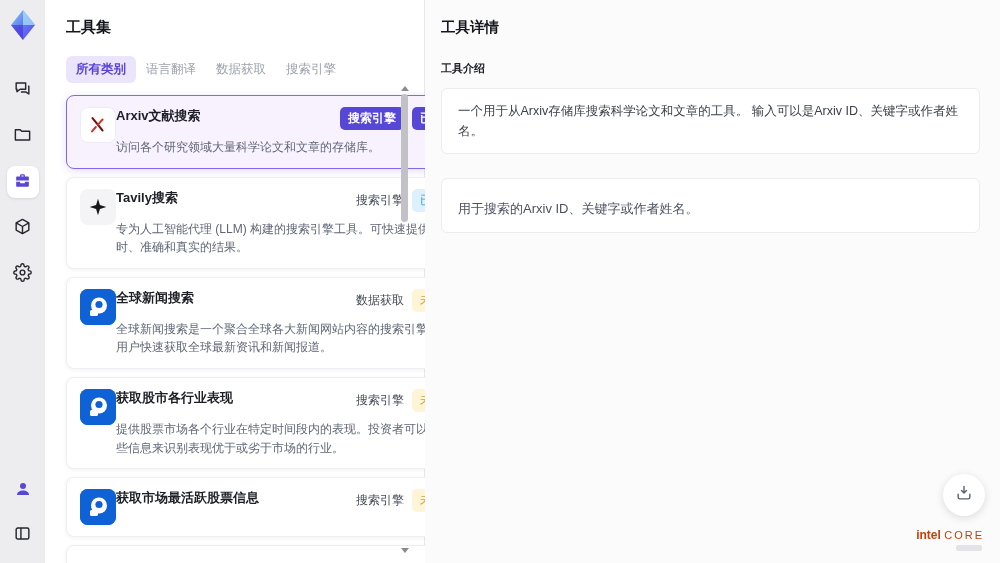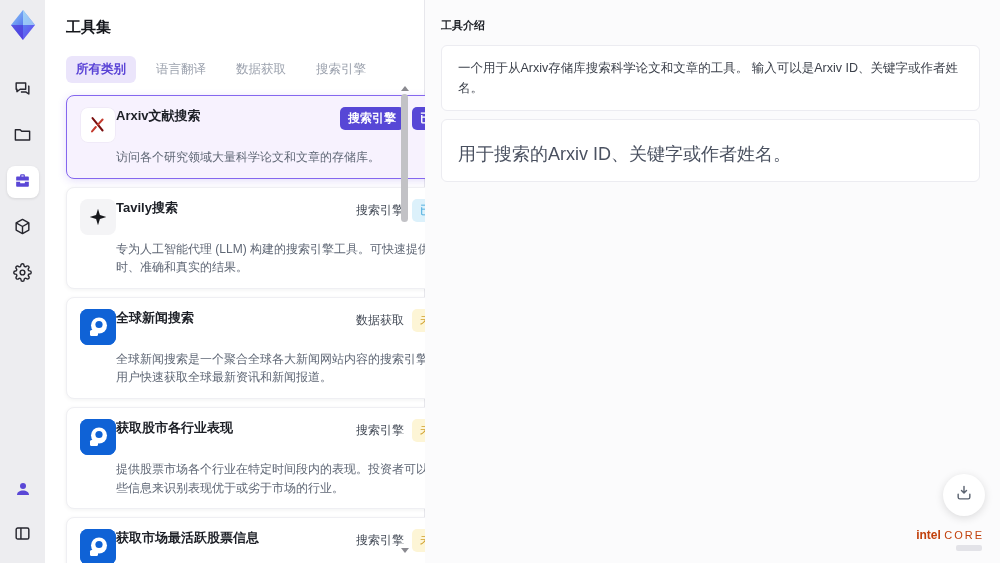--- a/index.html
+++ b/index.html
@@ -14,64 +14,64 @@
   .nav { display:flex; flex-direction:column; gap:14px; align-items:center; }
   .nav-item { width:32px; height:32px; border-radius:8px; display:flex;
     align-items:center; justify-content:center; color:#26262e; cursor:pointer; }
   .nav-item.active { background:#fff; color:#5a47d6; box-shadow:0 1px 3px rgba(0,0,0,.10); }
   .sidebar-bottom { margin-top:auto; display:flex; flex-direction:column; gap:12px; align-items:center; }
 
   
   .list-panel { width:380px; flex-shrink:0; background:#fff; position:relative;
     padding:18px 0 0 21px; border-right:1px solid #e7e7ec; }
   .panel-title { font-size:15px; font-weight:bold; color:#15171c; margin-bottom:19px; }
-  .tabs { display:flex; gap:10px; align-items:center; margin-bottom:12px; }
+  .tabs { display:flex; align-items:center; margin-bottom:12px; }
   .tab { font-size:12.5px; color:#9ba1ad; padding:5px 10px; border-radius:6px; cursor:pointer; white-space:nowrap; }
   .tab.active { background:#ebe5fb; color:#5a43d6; font-weight:bold; }
 
   .cards { width:412px; display:flex; flex-direction:column; gap:8px; }
   .card { position:relative; background:#fff; border:1px solid #efeff3; border-radius:8px;
     box-shadow:0 1px 4px rgba(25,28,40,.06); padding:11px 13px; display:flex; }
   .card.selected { background:#f7f2fe; border:1.5px solid #8567ef;
     box-shadow:0 2px 8px rgba(110,76,230,.18); }
   .card-icon { width:36px; height:36px; border-radius:8px; flex-shrink:0;
     display:flex; align-items:center; justify-content:center; overflow:hidden; }
   .bg-white { background:#fff; box-shadow:0 0 0 1px #f0eaf8 inset; }
   .bg-gray  { background:#f4f4f6; }
   .bg-blue  { background:#0f62d6; }
   .card-body { flex:1; min-width:0; }
   .card-head { display:flex; align-items:flex-start; }
   .card-title { font-size:13px; font-weight:bold; color:#1c1f26; line-height:1.4; }
   .card-badges { margin-left:auto; display:flex; gap:8px; align-items:center; padding-left:8px; }
-  .card-desc { font-size:12px; color:#5f6775; line-height:1.55; margin-top:18px; }
+  .card-desc { font-size:12px; color:#5f6775; line-height:1.55; margin-top:8px; }
   .pill { font-size:12px; padding:3px 8px; border-radius:5px; white-space:nowrap; }
   .pill.solid { background:#5747d6; color:#fff; font-weight:bold; }
   .pill.blue { background:#dcf1fb; color:#38a3da; }
   .pill.yellow { background:#fdf5d6; color:#cf9f2a; }
   .cat-label { font-size:12px; color:#454c58; white-space:nowrap; padding:3px 0; }
 
   
   .scrollbar { position:absolute; top:86px; bottom:10px; right:15px; width:9px; }
   .sb-arrow { width:0; height:0; border-left:4px solid transparent; border-right:4px solid transparent; margin:0 auto; }
   .sb-arrow.up { border-bottom:5px solid #8a8a90; }
   .sb-arrow.down { border-top:5px solid #8a8a90; position:absolute; bottom:0; left:0; right:0; margin:auto; }
   .sb-thumb { position:absolute; top:8px; left:1px; width:7px; height:128px;
     background:#c2c2c6; border-radius:4px; }
 
   
   .detail-panel { flex:1; background:#fbfbfc; position:relative; padding:18px 20px 0 16px; }
   .detail-title { font-size:14.5px; font-weight:bold; color:#15171c; margin-bottom:24px; }
   .section-heading { font-size:11px; font-weight:bold; color:#1b1e24; margin-bottom:12px; }
   .info-box { background:#fff; border:1px solid #ececf1; border-radius:6px;
-    padding:12px 16px; font-size:12.5px; color:#3c414b; line-height:1.6; margin-bottom:8px; }
+    padding:12px 16px; font-size:12.5px; color:#3c414b; line-height:1.6; margin-bottom:24px; }
   .param-row { line-height:1.4; }
   .param-name { font-size:13px; font-weight:bold; color:#1c1f26; }
   .param-type { font-size:11.5px; color:#9ba1ad; margin-left:6px; }
   .param-required { font-size:11.5px; color:#e25a6b; margin-left:6px; }
-  .param-desc { font-size:18px; color:#4a5160; margin-top:8px; }
+  .param-desc { font-size:13px; color:#4a5160; margin-top:8px; }
 
   .download-fab { position:absolute; right:15px; bottom:47px; width:42px; height:42px;
     border-radius:50%; background:#fff; box-shadow:0 2px 8px rgba(0,0,0,.13);
     display:flex; align-items:center; justify-content:center; color:#5b6370; cursor:pointer; }
   .intel-mark { position:absolute; right:16px; bottom:12px; text-align:right;
     color:#c2410c; font-size:12px; line-height:1.1; }
   .intel-mark .intel-word { font-weight:bold; letter-spacing:0; }
   .intel-mark .core-word { letter-spacing:2px; font-size:11px; }
   .intel-sub { width:26px; height:6px; background:#e3e3e8; border-radius:2px; margin:3px 2px 0 auto; }
 </style>
@@ -275,20 +275,21 @@
     </div>
 
     <div class="scrollbar">
       <div class="sb-arrow up"></div>
       <div class="sb-thumb"></div>
       <div class="sb-arrow down"></div>
     </div>
   </div>
 
   <div class="detail-panel">
+    <div class="detail-title">工具详情</div>
 
     <div class="section-heading">工具介绍</div>
     <div class="info-box">
       <span>一个用于从Arxiv存储库搜索科学论文和文章的工具。 输入可以是Arxiv ID、关键字或作者姓名。</span>
     </div>
 
     <div class="info-box">
       <div class="param-desc">用于搜索的Arxiv ID、关键字或作者姓名。</div>
     </div>
 

